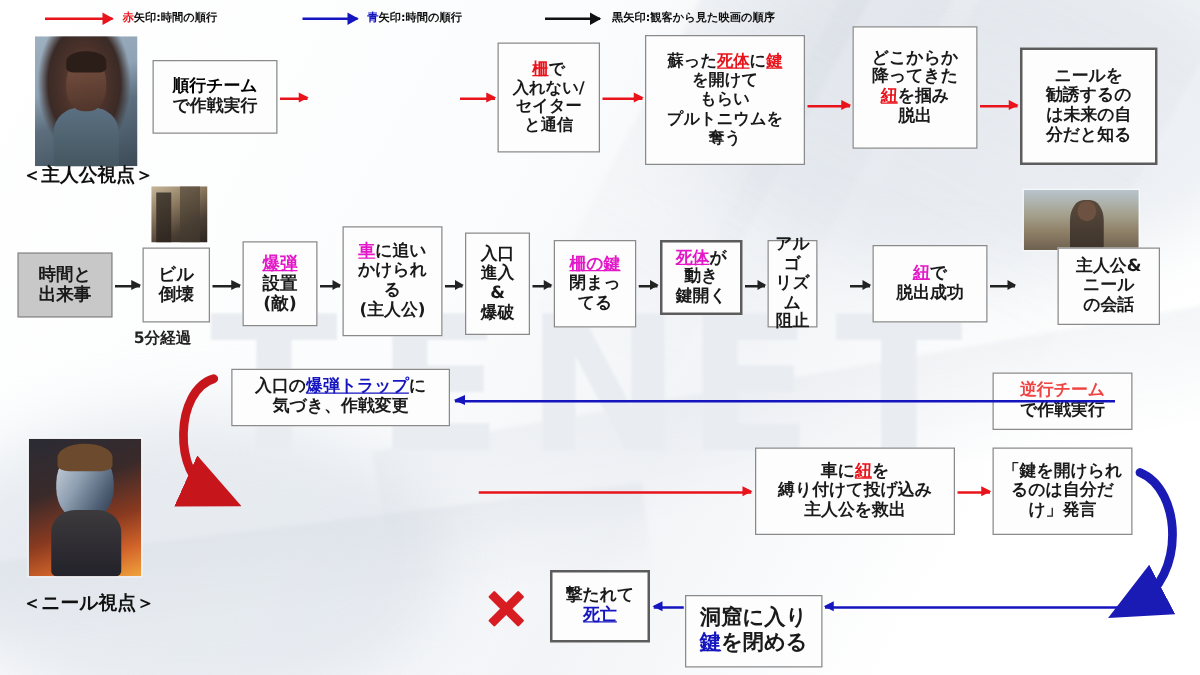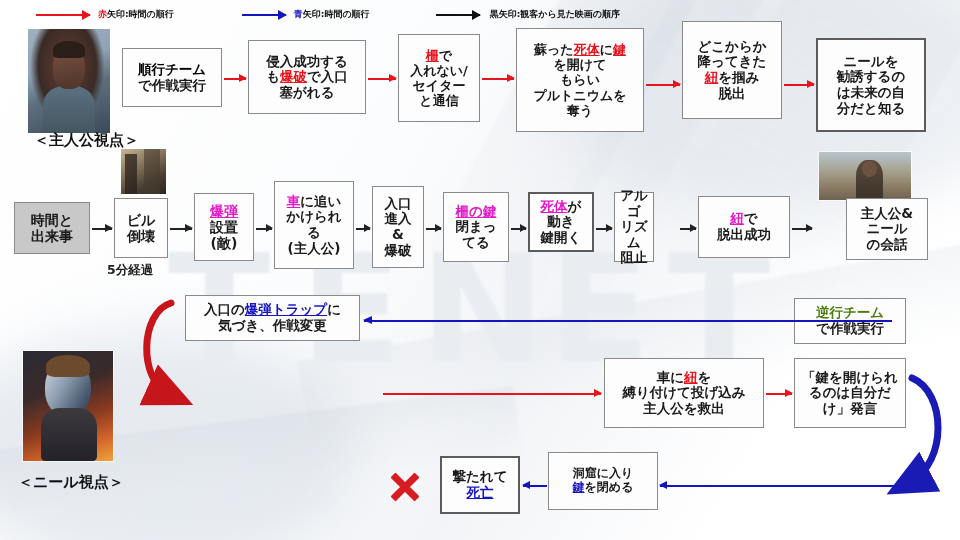--- a/index.html
+++ b/index.html
@@ -35,21 +35,21 @@
   .box{position:absolute;box-sizing:border-box;background:#fdfdfd;
      border:1.5px solid #8a8a8a;display:flex;align-items:center;justify-content:center;
      text-align:center;line-height:1.16;color:#1a1a1a;font-weight:bold;}
   .box.thick{border:2.5px solid #5c5c5c;}
   .box.gray{background:#c8c8c8;border:1.5px solid #8a8a8a;}
   .box span.t{display:block;padding:1px 2px;}
   .hl-red{color:#e8131b;text-decoration:underline;}
   .hl-red-n{color:#000000;}
   .hl-mag{color:#e318c8;text-decoration:underline;}
   .hl-blue{color:#1515c0;text-decoration:underline;}
-  .hl-blue-n{color:#4d7c0f;}
+  .hl-blue-n{color:#ef4444;}
 
   
   .arr{position:absolute;height:0;}
   .arr .sh{position:absolute;left:0;top:0;height:1.6px;width:100%;}
   .arr .hd{position:absolute;width:0;height:0;
      border-top:4.5px solid transparent;border-bottom:4.5px solid transparent;}
   .arr.r .hd{right:-1px;top:-3.6px;}
   .arr.l .hd{left:-1px;top:-3.6px;}
 
   
@@ -134,34 +134,29 @@
     <div style="position:absolute;left:47%;top:18%;width:16%;height:34%;border-radius:50%;background:#6d5242;"></div>
   </div>
 
   <div class="photo" style="left:22px;top:350px;width:90px;height:110px;">
     <div class="ph-inner" style="background:linear-gradient(160deg,#2a2b34 0%,#3a2a2a 35%,#8a3a20 62%,#d2642a 82%,#f0a33c 100%);"></div>
     <div style="position:absolute;left:24%;top:8%;width:52%;height:52%;border-radius:46%;background:linear-gradient(120deg,#cfd6de 0%,#8fa0b2 40%,#4e5e74 75%,#2d3645 100%);"></div>
     <div style="position:absolute;left:20%;top:52%;width:62%;height:48%;border-radius:34% 34% 8% 8%;background:linear-gradient(180deg,#3c3a3c,#24222a);"></div>
     <div style="position:absolute;left:26%;top:4%;width:48%;height:20%;border-radius:50% 50% 22% 22%;background:#6b4a2d;"></div>
   </div>
 
-  <div class="vlabel" style="left:34px;top:131px;font-size:15px;">＜主人公視点＞</div>
+  <div class="vlabel" style="left:18px;top:131px;font-size:15px;">＜主人公視点＞</div>
   <div class="vlabel" style="left:18px;top:473px;font-size:15px;">＜ニール視点＞</div>
 
   <div class="box" style="left:122px;top:48px;width:100px;height:59px;font-size:13.5px;">
     <span class="t">
       <span class="hl-red-n">順行チーム</span><br>で作戦実行
     </span>
   </div>
 
-  <div class="box" style="left:248px;top:40px;width:118px;height:74px;font-size:13.5px;">
-    <span class="t">
-      侵入成功する<br>も<span class="hl-red">爆破</span>で入口<br>塞がれる
-    </span>
-  </div>
 
   <div class="box" style="left:398px;top:34px;width:82px;height:88px;font-size:13px;">
     <span class="t">
       <span class="hl-red">柵</span>で<br>入れない/<br>セイター<br>と通信
     </span>
   </div>
 
   <div class="box" style="left:516px;top:28px;width:128px;height:104px;font-size:13px;">
     <span class="t">
       蘇った<span class="hl-red">死体</span>に<span class="hl-red">鍵</span><br>を開けて<br>もらい<br>プルトニウムを<br>奪う
@@ -231,21 +226,21 @@
   </div>
 
   <div class="box" style="left:794px;top:358px;width:112px;height:70px;font-size:13.5px;">
     <span class="t">「鍵を開けられ<br>るのは自分だ<br>け」発言</span>
   </div>
 
   <div class="box" style="left:794px;top:298px;width:112px;height:46px;font-size:13.5px;">
     <span class="t"><span class="hl-blue-n">逆行チーム</span><br>で作戦実行</span>
   </div>
 
-  <div class="box" style="left:548px;top:452px;width:110px;height:58px;font-size:12px;">
+  <div class="box" style="left:548px;top:476px;width:110px;height:58px;font-size:17px;">
     <span class="t">洞窟に入り<br><span class="hl-blue">鍵</span>を閉める</span>
   </div>
 
   <div class="box thick" style="left:440px;top:456px;width:80px;height:58px;font-size:13.5px;">
     <span class="t">撃たれて<br><span class="hl-blue">死亡</span></span>
   </div>
 
   <div class="xmark" style="left:388px;top:470px;width:34px;height:34px;">
       <i></i>
       <i></i>

